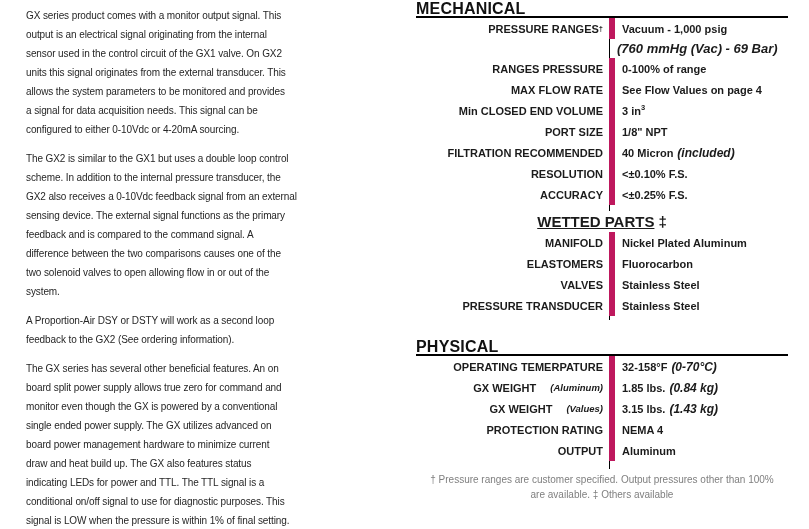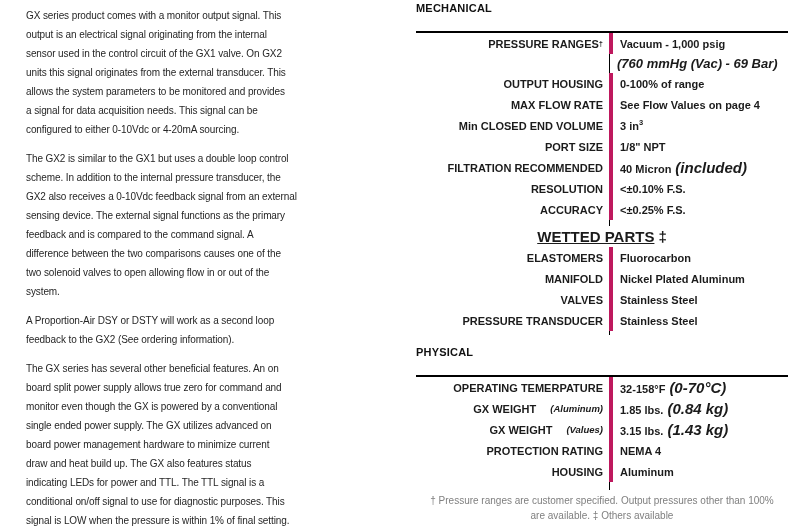--- a/index.html
+++ b/index.html
@@ -20,45 +20,45 @@
     letter-spacing:-0.1px;
     color:#262626;
     white-space:pre;
   }
 
   
   .right-col {
     position:absolute; left:416px; top:2px; width:372px;
   }
   .sec-title {
-    font-size:11px; font-weight:bold; color:#111;
+    font-size:16px; font-weight:bold; color:#111;
     letter-spacing:0.2px;
-    padding-bottom:16px;
+    padding-bottom:1px;
     border-bottom:2px solid #000;
     line-height:13px;
   }
-  .sec-title.physical { margin-top:11px; }
+  .sec-title.physical { margin-top:20px; }
 
   .spec-row {
     display:flex; align-items:center; height:21px;
     font-size:11px; font-weight:bold; color:#1b1b1b;
   }
   .spec-row .lab {
     width:187px; padding-right:6px;
-    border-right:4px solid #be185d;
+    border-right:6px solid #be185d;
     align-self:stretch;
     display:flex; align-items:center; justify-content:flex-end;
     text-align:right; white-space:nowrap;
   }
   .spec-row .val { padding-left:7px; white-space:nowrap; }
   .spec-row.sub { height:19px; }
   .spec-row.sub .lab { border-right:1px solid #000; }
   .spec-row.sub .val { font-size:13px; font-style:italic; }
   .lab .note { font-style:italic; font-size:9.5px; margin-left:14px; }
-  .val .note2 { font-style:italic; font-size:15px; margin-left:4px; }
+  .val .note2 { font-style:italic; font-size:12px; margin-left:4px; }
   sup { font-size:7.5px; vertical-align:super; line-height:0; }
 
   .stub { width:100%; }
   .stub .stub-line { width:193px; height:100%; border-right:1px solid #000; }
 
   .wetted-head {
     height:21px; display:flex; align-items:center; justify-content:center;
     font-size:15px; font-weight:bold; color:#1b1b1b;
   }
   .wetted-head .u { text-decoration:underline; }
@@ -109,21 +109,21 @@
   <div id="mech-rows">
       <div class="spec-row">
         <div class="lab">PRESSURE RANGES<sup>†</sup></div>
         <div class="val">Vacuum - 1,000 psig</div>
       </div>
       <div class="spec-row sub">
         <div class="lab"></div>
         <div class="val">(760 mmHg (Vac) - 69 Bar)</div>
       </div>
       <div class="spec-row">
-        <div class="lab">OUTPUT HOUSING</div>
+        <div class="lab">RANGES PRESSURE</div>
         <div class="val">0-100% of range</div>
       </div>
       <div class="spec-row">
         <div class="lab">MAX FLOW RATE</div>
         <div class="val">See Flow Values on page 4</div>
       </div>
       <div class="spec-row">
         <div class="lab">Min CLOSED END VOLUME</div>
         <div class="val">3 in<sup>3</sup></div>
       </div>
@@ -148,28 +148,28 @@
   <div class="stub" style="height:6px">
       <div class="stub-line"></div>
     </div>
 
   <div class="wetted-head">
     <span class="u">WETTED PARTS</span>
     <span class="dd">‡</span>
   </div>
   <div id="wetted-rows">
       <div class="spec-row">
+        <div class="lab">MANIFOLD</div>
+        <div class="val">Nickel Plated Aluminum</div>
+      </div>
+      <div class="spec-row">
         <div class="lab">ELASTOMERS</div>
         <div class="val">Fluorocarbon</div>
       </div>
       <div class="spec-row">
-        <div class="lab">MANIFOLD</div>
-        <div class="val">Nickel Plated Aluminum</div>
-      </div>
-      <div class="spec-row">
         <div class="lab">VALVES</div>
         <div class="val">Stainless Steel</div>
       </div>
       <div class="spec-row">
         <div class="lab">PRESSURE TRANSDUCER</div>
         <div class="val">Stainless Steel</div>
       </div>
     </div>
 
   <div class="stub" style="height:4px">
@@ -188,21 +188,21 @@
       </div>
       <div class="spec-row">
         <div class="lab">GX WEIGHT<span class="note">(Values)</span></div>
         <div class="val">3.15 lbs.<span class="note2">(1.43 kg)</span></div>
       </div>
       <div class="spec-row">
         <div class="lab">PROTECTION RATING</div>
         <div class="val">NEMA 4</div>
       </div>
       <div class="spec-row">
-        <div class="lab">HOUSING</div>
+        <div class="lab">OUTPUT</div>
         <div class="val">Aluminum</div>
       </div>
     </div>
 
   <div class="stub" style="height:8px">
       <div class="stub-line"></div>
     </div>
 
   <div class="footnote">† Pressure ranges are customer specified. Output pressures other than 100%
 are available. ‡ Others available</div>

